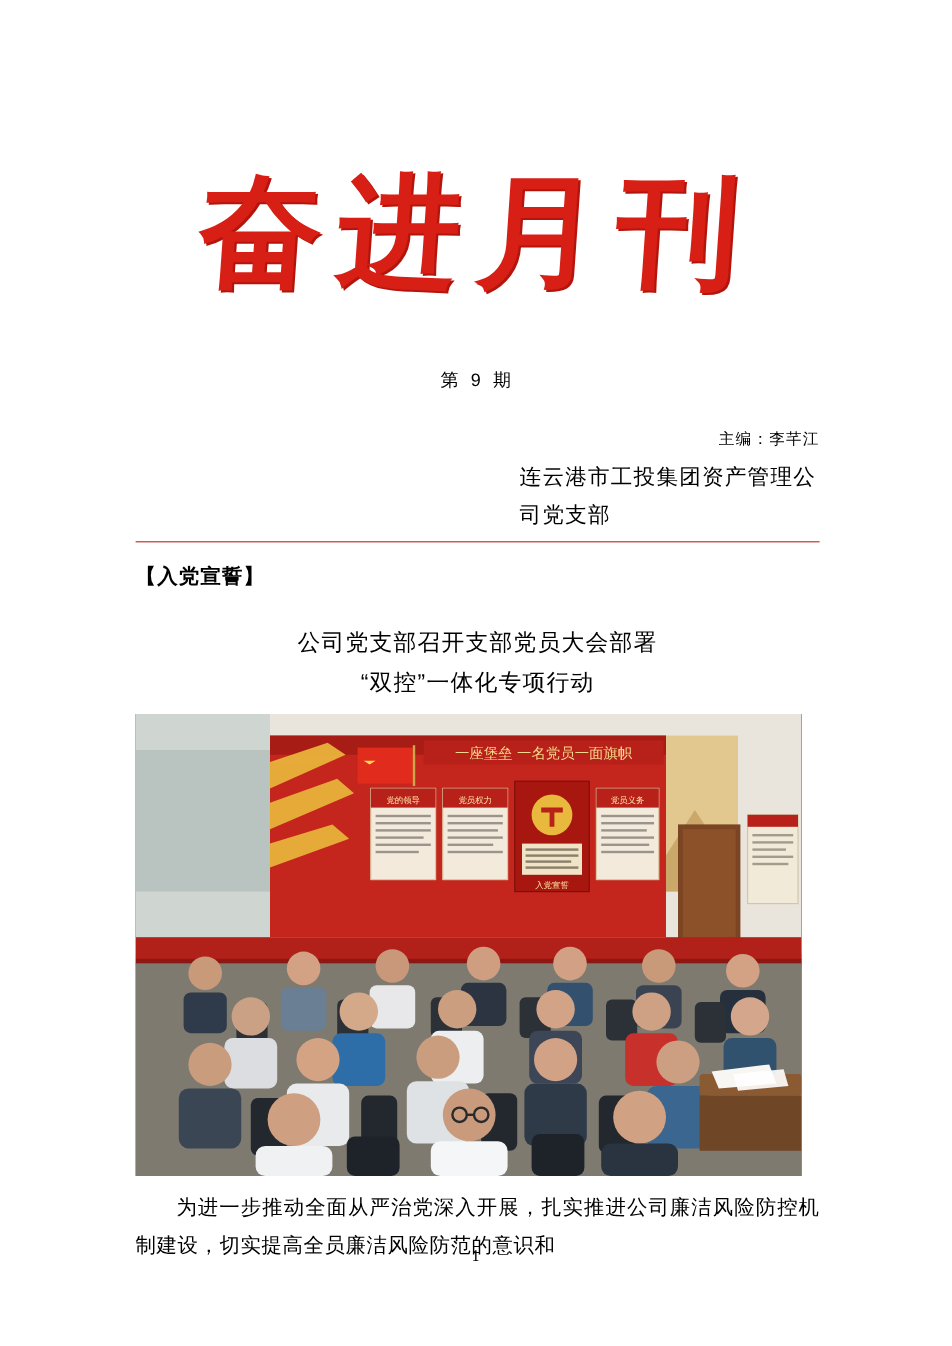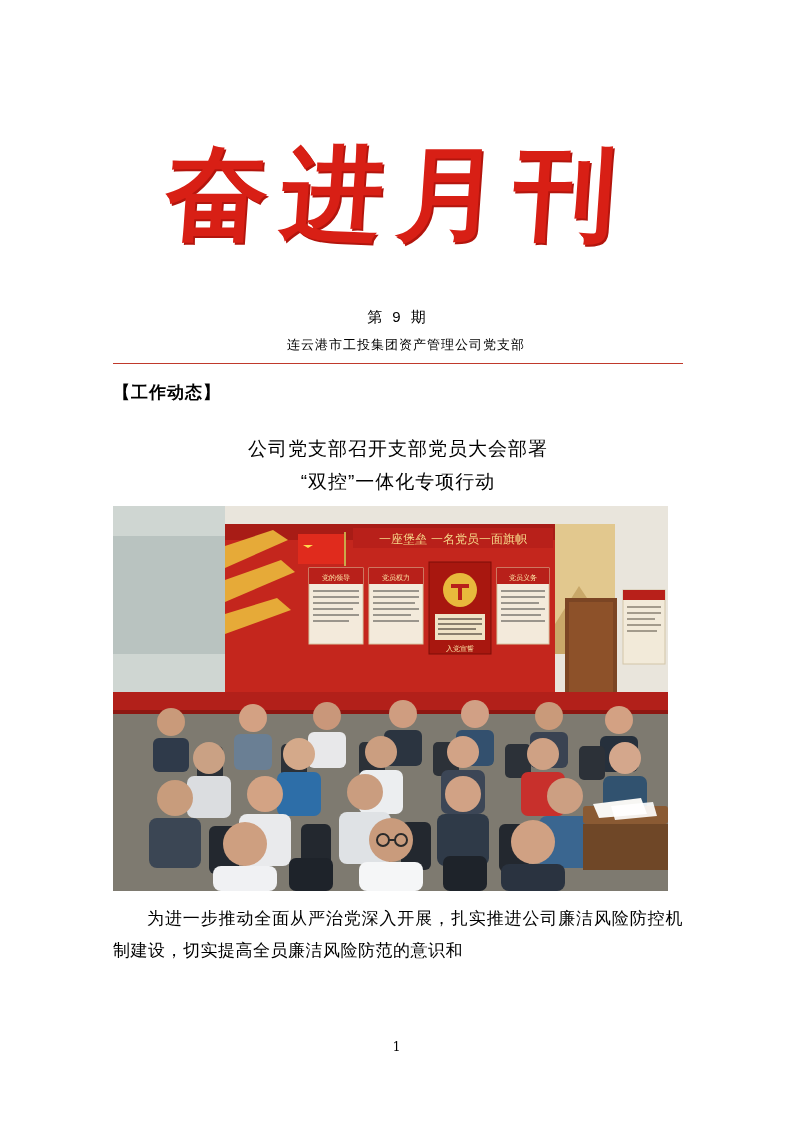--- a/index.html
+++ b/index.html
@@ -57,23 +57,23 @@
   
   .editor-row {
     margin-top: 30px;
     text-align: right;
     font-size: 13px;
     letter-spacing: 1px;
   }
   .masthead-meta {
     margin-top: 7px;
     display: flex;
-    justify-content: center;
+    justify-content: flex-end;
     align-items: flex-start;
-    font-size: 13px;
+    font-size: 18px;
     letter-spacing: 1px;
     margin-left: 28px;
   }
   .org {
     width: 250px;
     line-height: 1.75;
   }
   .date {
     text-align: right;
     width: 230px;
@@ -135,28 +135,29 @@
 
 <div class="page">
   <div class="content">
 
     <div class="masthead">
       <div class="masthead-title">奋进月刊</div>
     </div>
 
     <div class="issue">第 9 期</div>
 
+    <div class="editor-row">主编：李芊江</div>
 
     <div class="masthead-meta">
       <div class="org">连云港市工投集团资产管理公司党支部</div>
     </div>
 
     <div class="rule"></div>
 
-    <div class="section-tag">【工作动态】</div>
+    <div class="section-tag">【入党宣誓】</div>
 
     <div class="headline">
       <div>公司党支部召开支部党员大会部署</div>
       <div>“双控”一体化专项行动</div>
     </div>
 
     <div class="figure">
       <svg width="555" height="385" viewBox="0 0 555 385">
 
         <rect x="0" y="0" width="555" height="200" fill="#e9e5dc"></rect>

